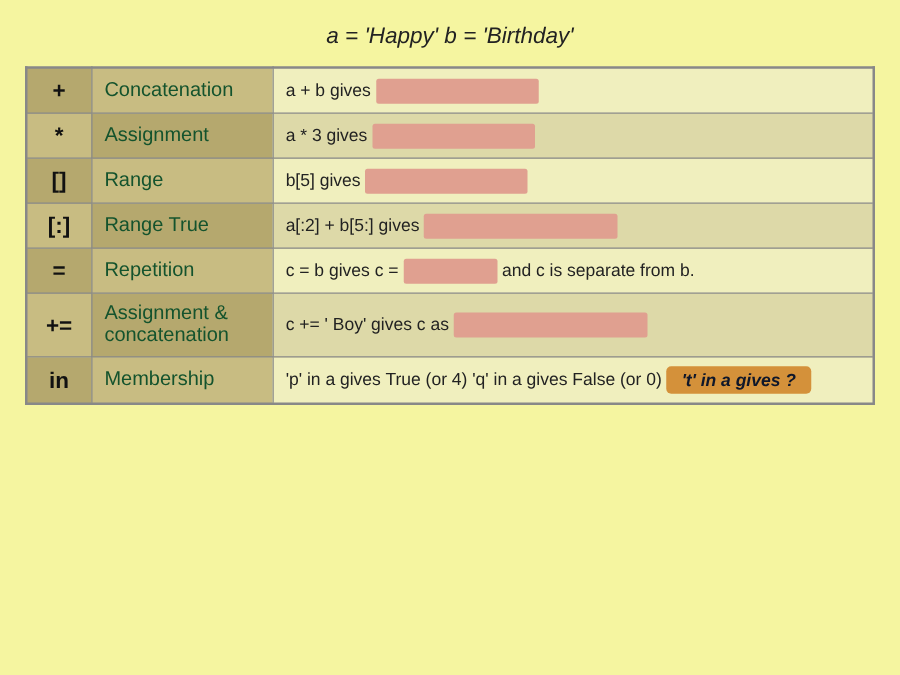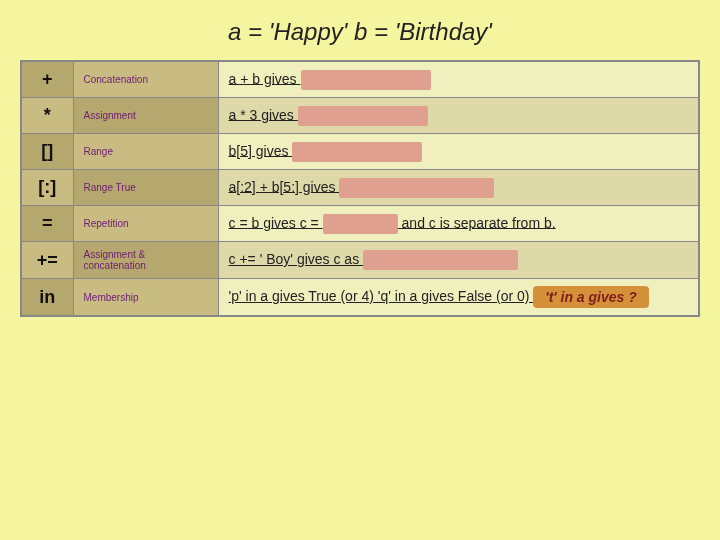--- a/index.html
+++ b/index.html
@@ -10,21 +10,21 @@
       width: 720px;
       height: 540px;
       display: flex;
       flex-direction: column;
       align-items: center;
       justify-content: flex-start;
       padding: 18px 20px 10px 20px;
     }
 
     .page-title {
-      font-size: 24px;
+      font-size: 18px;
       font-style: italic;
       margin-bottom: 14px;
       color: #222;
       text-align: center;
     }
 
     .table-container {
       width: 100%;
       border-collapse: collapse;
     }
@@ -48,29 +48,28 @@
       font-size: 18px;
       font-weight: bold;
       width: 52px;
       text-align: center;
       color: #111;
     }
 
     .col-name {
       background-color: #c8bc82;
       width: 145px;
-      font-size: 10px;
-      color: #701a75;
+      font-size: 16px;
+      color: #14532d;
     }
 
     .col-desc {
       background-color: #f5f5a0;
       font-size: 14px;
       color: #222;
-      text-decoration: underline;
     }
 
     .highlight-box {
       display: inline-block;
       background-color: #e0a090;
       width: 130px;
       height: 20px;
       vertical-align: middle;
       border-radius: 2px;
     }
@@ -89,21 +88,21 @@
       background-color: #e0a090;
       width: 75px;
       height: 20px;
       vertical-align: middle;
       border-radius: 2px;
     }
 
     .tag-highlight {
       display: inline-block;
       background-color: #d4913a;
-      color: #7f1d1d;
+      color: #0f172a;
       font-weight: bold;
       font-style: italic;
       padding: 3px 12px;
       border-radius: 4px;
       font-size: 14px;
       vertical-align: middle;
     }
 
     tr:nth-child(odd) .col-name {
       background-color: #c8bc82;

